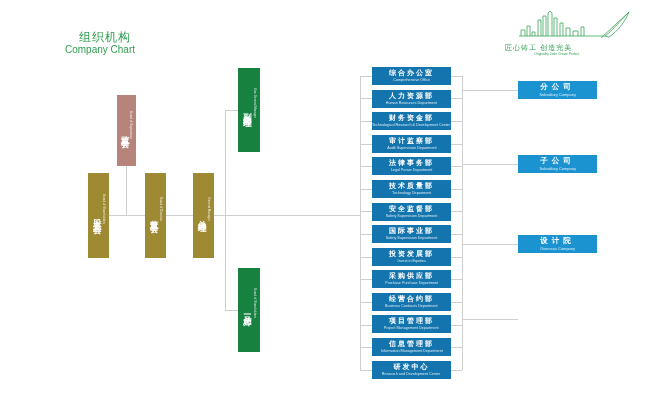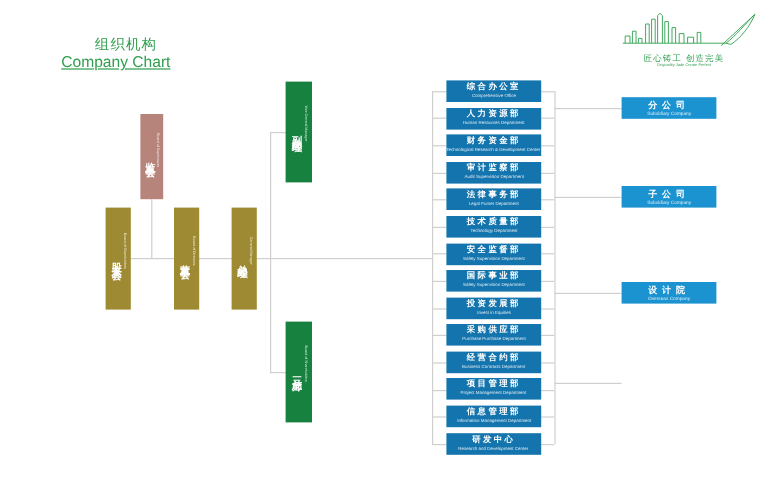--- a/index.html
+++ b/index.html
@@ -4,21 +4,21 @@
 <style>
   html,body{margin:0;padding:0;background:#fff;}
   #stage{position:relative;width:650px;height:406px;background:#ffffff;overflow:hidden;
          font-family:"Liberation Sans","DejaVu Sans",sans-serif;}
   .hline,.vline{position:absolute;background:#cfcfcf;}
   .hline{height:1px;}
   .vline{width:1px;}
 
   
   .title-zh{position:absolute;left:35px;top:29px;font-size:12px;font-weight:normal;color:#2f9e4f;letter-spacing:1px;padding-left:44px;}
-  .title-en{position:absolute;left:51px;top:44px;font-size:13px;color:#2f9e4f;text-decoration:underline;}
+  .title-en{position:absolute;left:65px;top:44px;font-size:10px;color:#2f9e4f;}
 
   
   .vbox{position:absolute;color:#fff;overflow:hidden;}
   .vbox .zh{position:absolute;left:46%;top:50%;transform:translate(-50%,-50%);
             writing-mode:vertical-rl;font-size:8.5px;font-weight:bold;letter-spacing:2px;white-space:nowrap;}
   .vbox .en{position:absolute;left:76%;top:42%;transform:translate(-50%,-50%) scale(0.5);
             writing-mode:vertical-rl;font-size:6px;opacity:.85;white-space:nowrap;}
   .olive{background:#9e8a33;}
   .rose{background:#b7847b;}
   .greenbox{background:#178140;}
@@ -26,25 +26,25 @@
   
   .dept{position:absolute;left:372px;width:79px;height:18px;background:#1474ad;color:#fff;
         display:flex;flex-direction:column;align-items:center;justify-content:center;overflow:hidden;}
   .dept .zh{font-size:7px;font-weight:bold;letter-spacing:2px;line-height:8px;white-space:nowrap;}
   .dept .en{font-size:6px;line-height:6px;transform:scale(0.62);transform-origin:center center;
             white-space:nowrap;opacity:.85;}
 
   
   .branch{position:absolute;left:518px;width:79px;height:18px;background:#1b93d0;color:#fff;
           display:flex;flex-direction:column;align-items:center;justify-content:center;overflow:hidden;}
-  .branch .zh{font-size:7.5px;font-weight:bold;letter-spacing:4px;line-height:9px;white-space:nowrap;}
+  .branch .zh{font-size:7.5px;font-weight:bold;letter-spacing:4px;line-height:9px;white-space:nowrap;font-family:Liberation Mono, monospace;}
   .branch .en{font-size:6px;line-height:6px;transform:scale(0.66);white-space:nowrap;opacity:.85;}
 
   
-  .logo{position:absolute;left:505px;top:10px;width:130px;height:48px;text-align:center;}
+  .logo{position:absolute;left:505px;top:10px;width:130px;height:48px;}
   .logo-slogan{font-size:7px;color:#2f9e4f;letter-spacing:1px;line-height:8px;font-family:"DejaVu Serif","Liberation Serif",serif;}
   .logo-en{font-size:6px;color:#2f9e4f;transform:scale(0.55);transform-origin:center top;line-height:6px;white-space:nowrap;}
 </style>
 </head>
 <body>
 
 <div id="stage">
 
   <div class="title-zh">组织机构</div>
   <div class="title-en">Company Chart</div>

